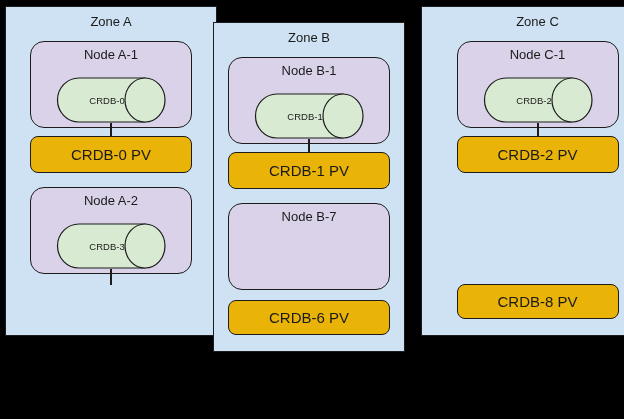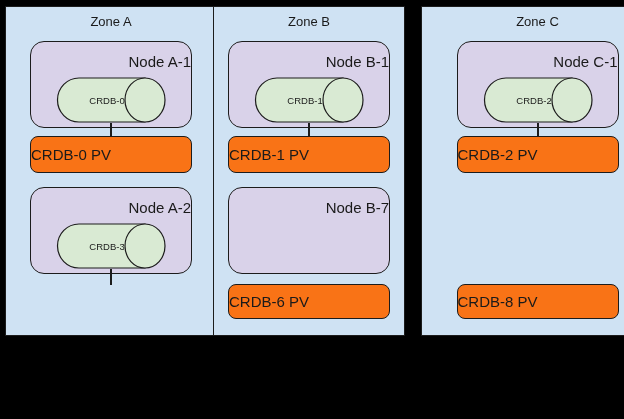--- a/index.html
+++ b/index.html
@@ -34,23 +34,23 @@
     background: #d9d2e9;
     border: 1px solid #1c1c1c;
     border-radius: 14px;
     box-sizing: border-box;
     z-index: 1;
   }
   .node1 { top: 34px; }
   .node2 { top: 180px; }
   .node-title {
     position: absolute;
-    top: 12px; left: 0; right: 0;
-    text-align: right;
-    font-size: 15px;
+    top: 5px; left: 0; right: 0;
+    text-align: center;
+    font-size: 13px;
     line-height: 16px;
   }
   .cyl {
     position: absolute;
     top: 36px; left: 50%;
     transform: translateX(-50%);
     z-index: 2;
   }
   .cyl text {
     font-family: "Liberation Sans", sans-serif;
@@ -65,32 +65,32 @@
     background: #1c1c1c;
     z-index: 2;
   }
   .c1 { top: 116px; height: 14px; }
   .c2 { top: 262px; height: 16px; }
   .pv {
     position: absolute;
     left: 50%;
     transform: translateX(-50%);
     width: 162px;
-    background: #f97316;
+    background: #eab308;
     border: 1px solid #1c1c1c;
     border-radius: 8px;
     box-sizing: border-box;
-    text-align: left;
+    text-align: center;
     font-size: 15px;
     z-index: 3;
   }
   .pv1 { top: 129px; height: 37px; line-height: 35px; }
   .pv2 { top: 277px; height: 35px; line-height: 33px; }
   .zone-a { left: 5px;   width: 212px; }
-  .zone-b { left: 213px; width: 192px; }
+  .zone-b { left: 213px; width: 192px; margin-top: 16px; }
   .zone-c { left: 421px; width: 233px; }
 </style>
 </head>
 <body>
 
 <section class="zone zone-a">
   <div class="zone-title">Zone A</div>
 
   <div class="node node1">
     <div class="node-title">Node A-1</div>

